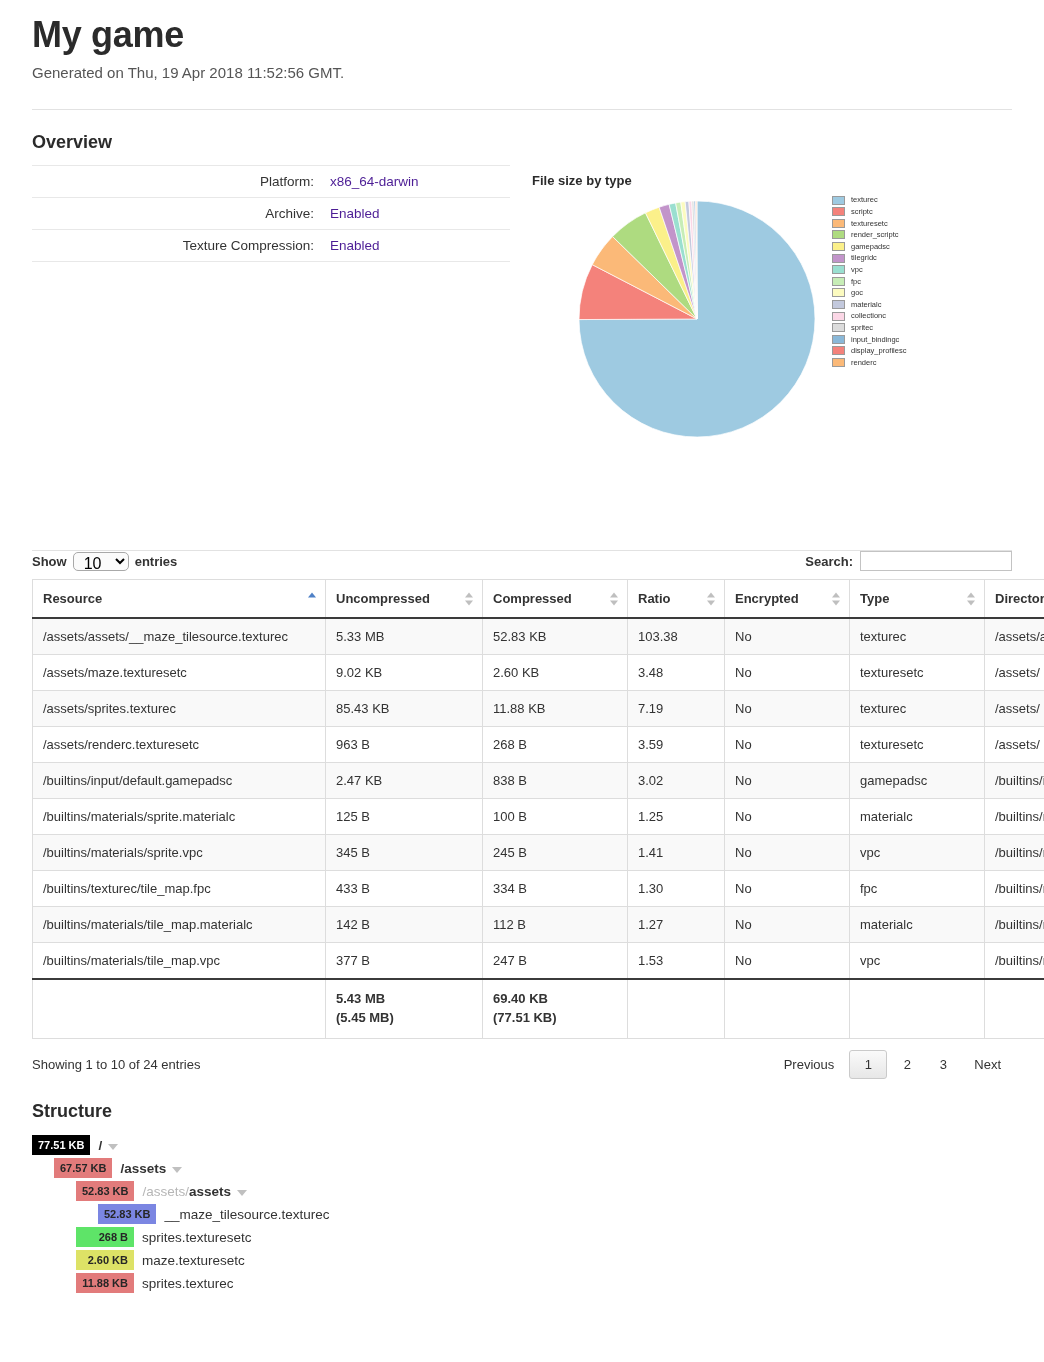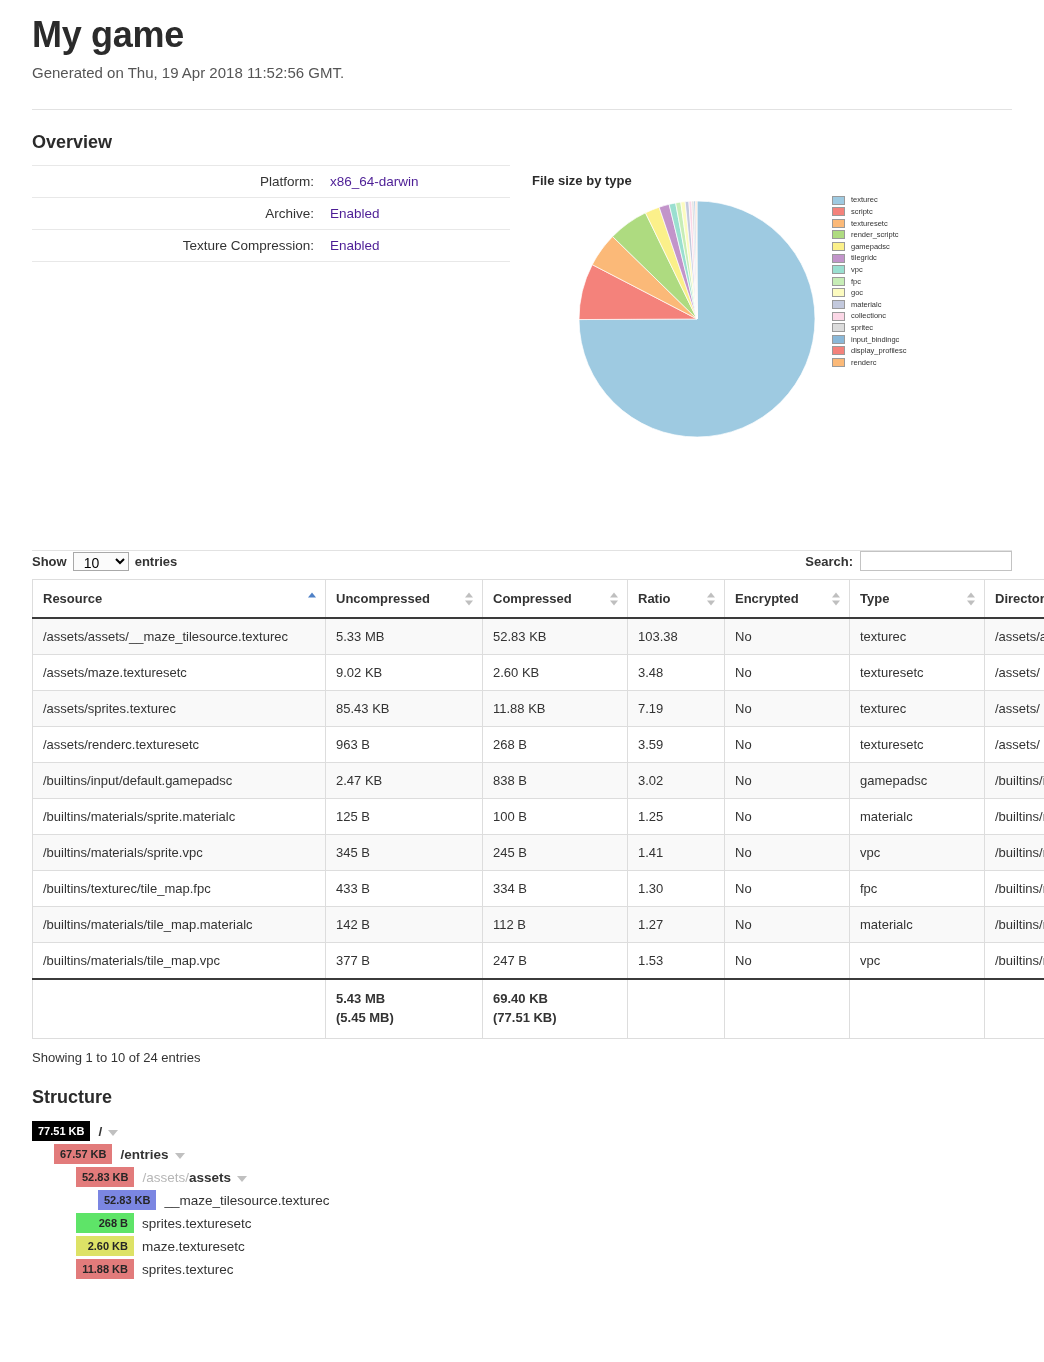--- a/index.html
+++ b/index.html
@@ -147,24 +147,24 @@
   .dt-length, .dt-filter {
     font-size: 13px;
     color: #333;
     font-weight: bold;
     display: flex;
     align-items: center;
   }
   .dt-select {
     margin: 0 6px;
     font-family: "Liberation Sans", sans-serif;
-    font-size: 14px;
+    font-size: 16px;
     padding: 1px 2px 1px 6px;
     border: 1px solid #a9a9a9;
-    border-radius: 0;
+    border-radius: 5px;
     background: #fbfbfb;
     color: #000;
     height: 19px;
     width: 56px;
   }
   .dt-search-input {
     margin-left: 7px;
     width: 152px;
     height: 20px;
     border: 1px solid #c3c3c3;
@@ -618,32 +618,39 @@
         <td></td>
         <td></td>
         <td></td>
         <td></td>
       </tr>
     </tfoot>
   </table>
 
   <div class="dt-bottom">
     <div class="dt-info">Showing 1 to 10 of 24 entries</div>
+    <div class="dt-paginate" id="paginate">
+        <div class="pg-btn">Previous</div>
+        <div class="pg-btn current">1</div>
+        <div class="pg-btn">2</div>
+        <div class="pg-btn">3</div>
+        <div class="pg-btn">Next</div>
+      </div>
   </div>
 
   <h2 class="section-heading">Structure</h2>
   <div class="structure" id="structure-tree">
       <div class="tree-row" style="padding-left: 0px;">
         <span class="size-badge" style="background: rgb(0, 0, 0); color: rgb(255, 255, 255);">77.51 KB</span>
         <span class="tree-name dir">/</span>
         <span class="caret down"></span>
       </div>
       <div class="tree-row" style="padding-left: 22px;">
         <span class="size-badge" style="background: rgb(226, 123, 123); color: rgb(38, 38, 38);">67.57 KB</span>
-        <span class="tree-name dir">/entries</span>
+        <span class="tree-name dir">/assets</span>
         <span class="caret down"></span>
       </div>
       <div class="tree-row" style="padding-left: 44px;">
         <span class="size-badge" style="background: rgb(226, 123, 123); color: rgb(38, 38, 38);">52.83 KB</span>
         <span class="tree-name dir"><span class="muted">/assets/</span>assets</span>
         <span class="caret down"></span>
       </div>
       <div class="tree-row" style="padding-left: 66px;">
         <span class="size-badge" style="background: rgb(123, 134, 226); color: rgb(38, 38, 38);">52.83 KB</span>
         <span class="tree-name">__maze_tilesource.texturec</span>

